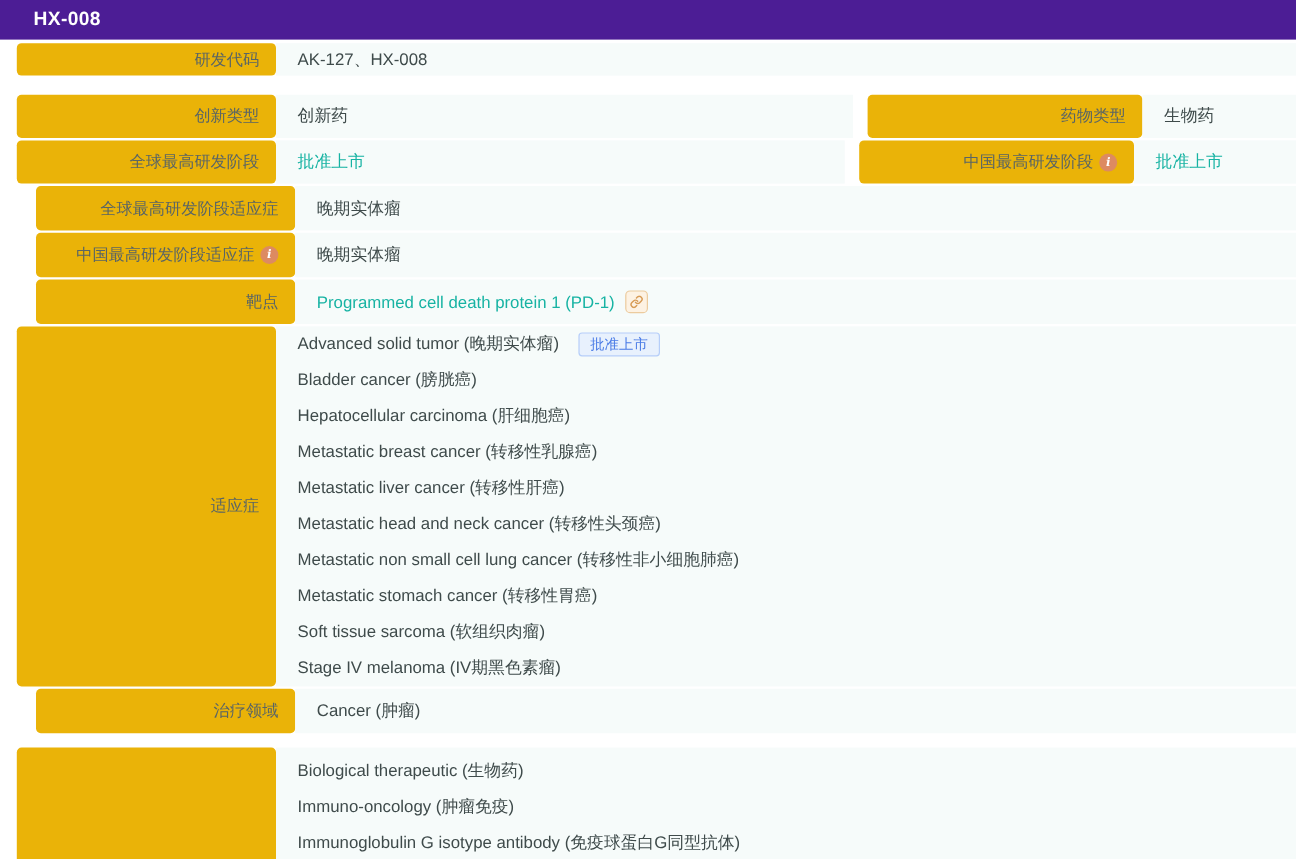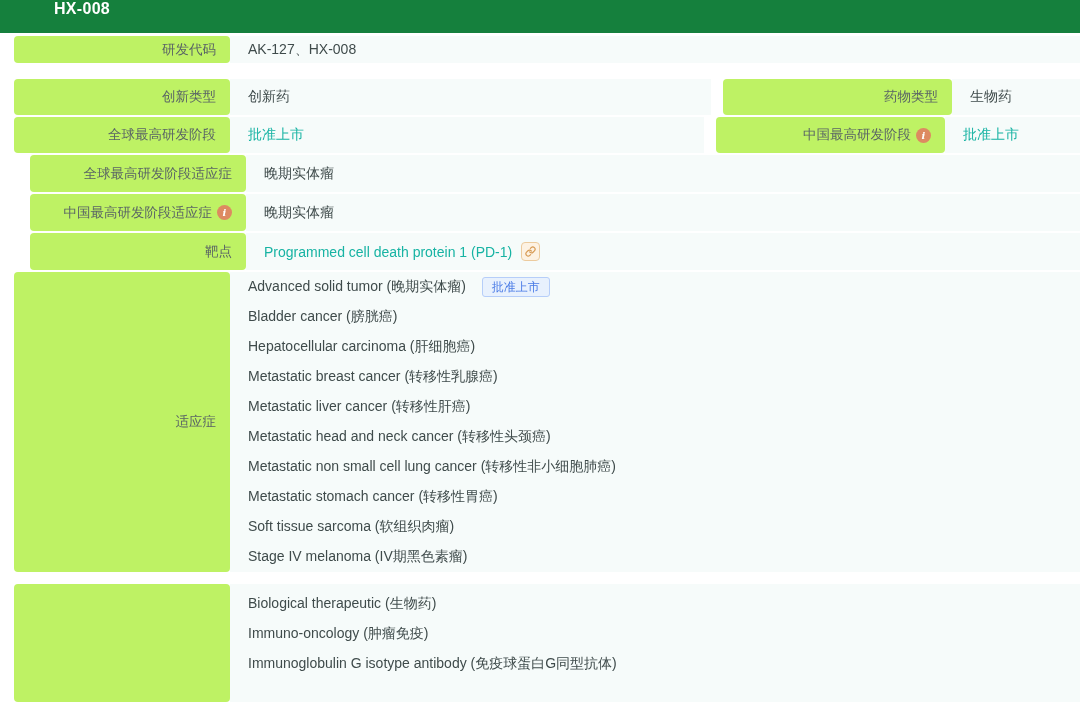--- a/index.html
+++ b/index.html
@@ -4,31 +4,31 @@
 <style>
   * { box-sizing: border-box; margin: 0; padding: 0; }
   html,body { width:1080px; height:716px; }
   body {
     background:#ffffff;
     font-family:"Liberation Sans","DejaVu Sans",sans-serif;
     overflow:hidden;
     color:#3f4b4b;
   }
   .bar {
-    height:33px; background:#15803d; color:#ffffff;
-    display:flex; align-items:flex-start; padding-left:54px;
+    height:33px; background:#4c1d95; color:#ffffff;
+    display:flex; align-items:center; padding-left:28px;
     font-size:16px; font-weight:bold; letter-spacing:.3px;
   }
   .gap3 { height:3px; } .gap16 { height:16px; } .gap12 { height:12px; }
   .section { margin-left:14px; }
   .row { display:flex; align-items:stretch; }
   .row + .row { margin-top:2px; }
   .h27 { height:27px; } .h36 { height:36px;text-align:center; } .h37 { height:37px;margin-left:16px; }
   .cell-label {
-    background:#bef264; border-radius:4px;
+    background:#eab308; border-radius:4px;
     display:flex; align-items:center; justify-content:flex-end;
     padding-right:14px; font-size:13.5px; color:#5a6565;
     flex:0 0 auto; white-space:nowrap;
   }
   .w216 { width:216px; } .w229 { width:229px; } .w413 { width:413px; flex:0 0 413px; }
   .colgap { width:12px; flex:0 0 12px; background:#ffffff; }
   .cell-value {
     background:#f6fbfa; display:flex; align-items:center;
     padding-left:18px; font-size:14px; color:#3f4b4b;
     flex:1 1 auto; white-space:nowrap;
@@ -140,20 +140,24 @@
       <div class="line">Metastatic breast cancer (转移性乳腺癌)</div>
       <div class="line">Metastatic liver cancer (转移性肝癌)</div>
       <div class="line">Metastatic head and neck cancer (转移性头颈癌)</div>
       <div class="line">Metastatic non small cell lung cancer (转移性非小细胞肺癌)</div>
       <div class="line">Metastatic stomach cancer (转移性胃癌)</div>
       <div class="line">Soft tissue sarcoma (软组织肉瘤)</div>
       <div class="line">Stage IV melanoma (IV期黑色素瘤)</div>
     </div>
   </div>
 
+  <div class="row h37">
+    <div class="cell-label w216">治疗领域</div>
+    <div class="cell-value">Cancer (肿瘤)</div>
+  </div>
 
 </div>
 
 <div class="gap12"></div>
 
 <div class="section">
   <div class="row h118">
     <div class="cell-label w216"></div>
     <div class="cell-value value-list pt5">
       <div class="line">Biological therapeutic (生物药)</div>

